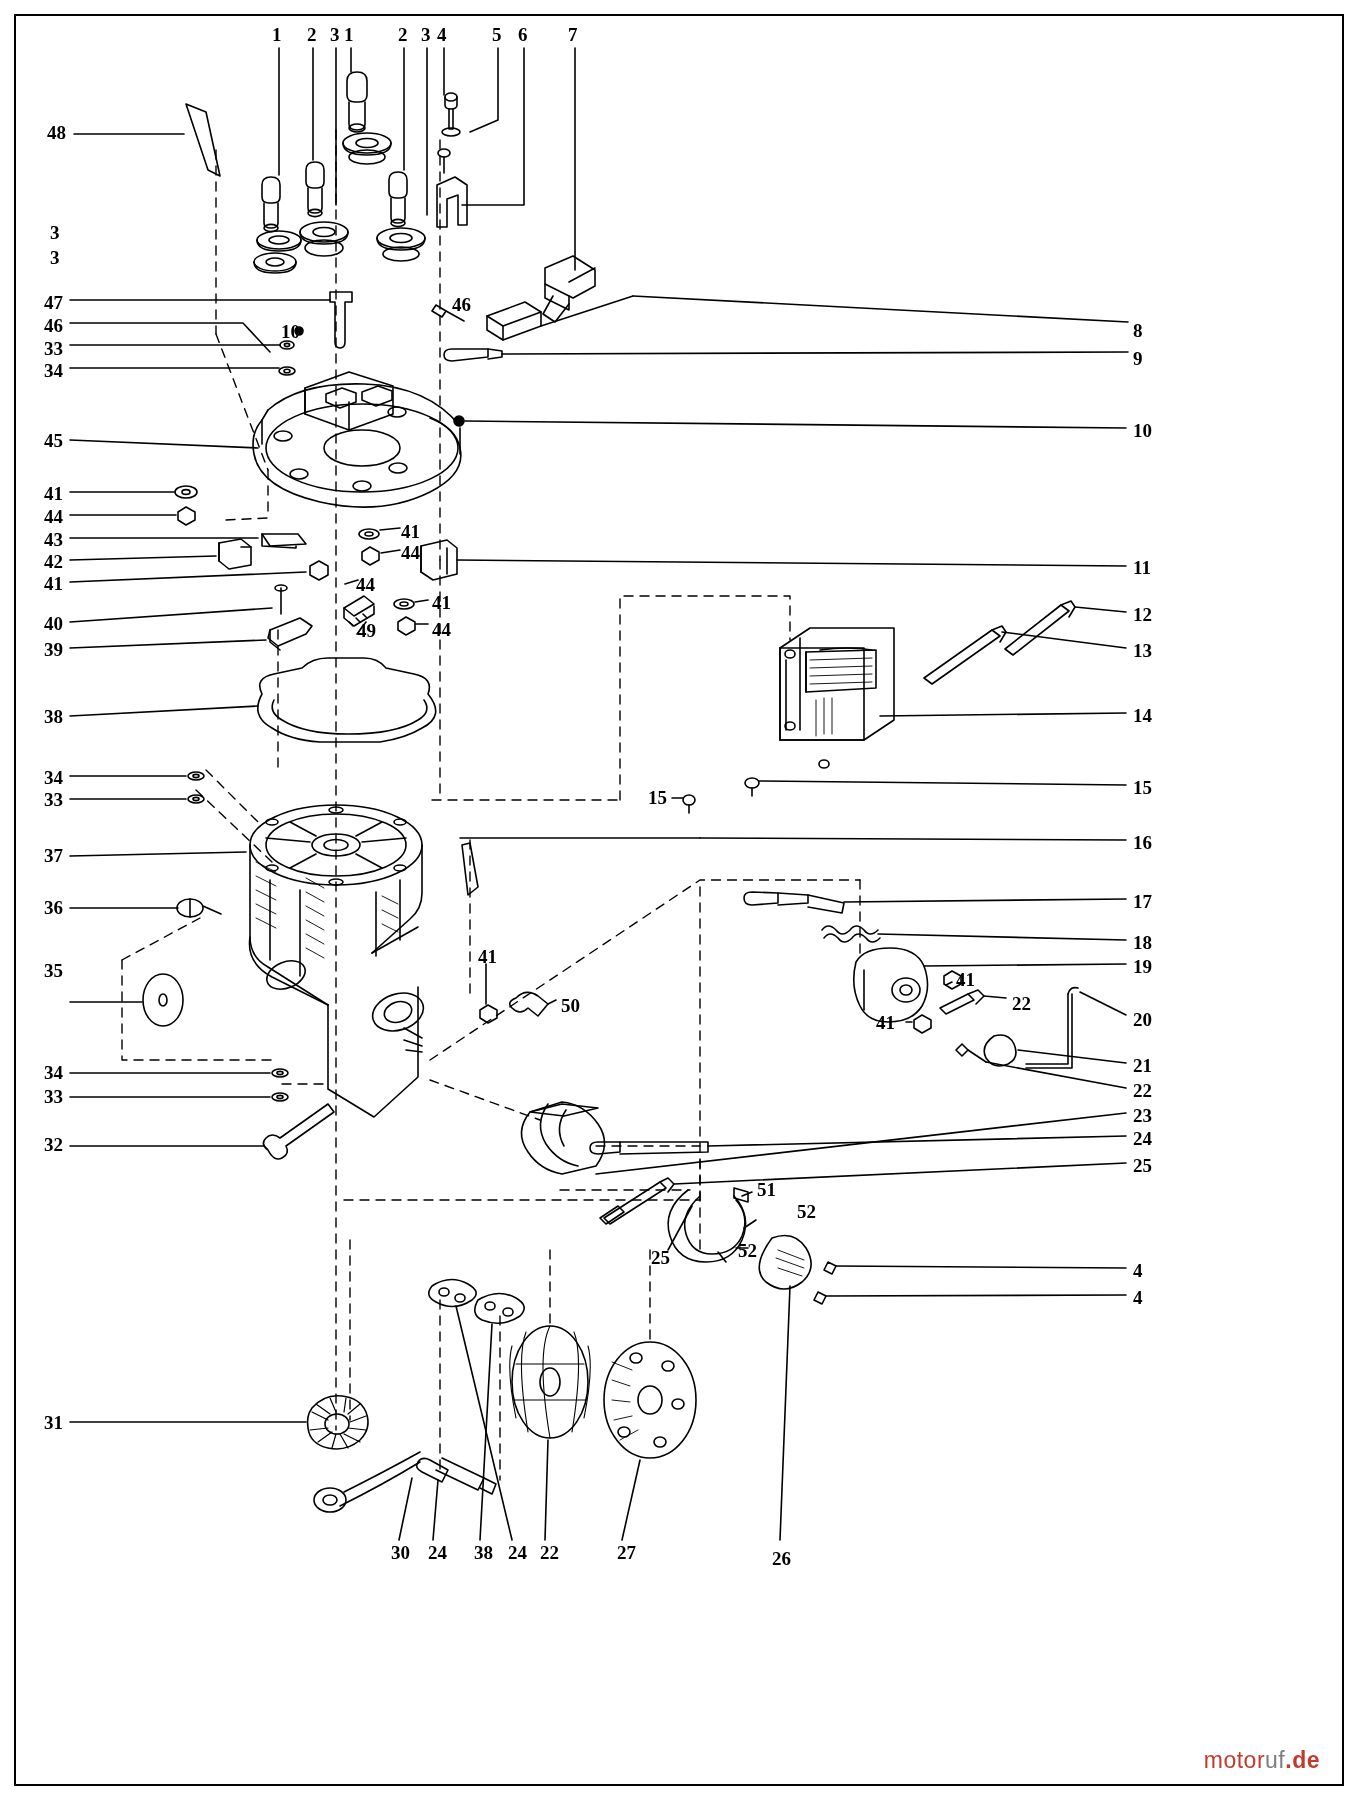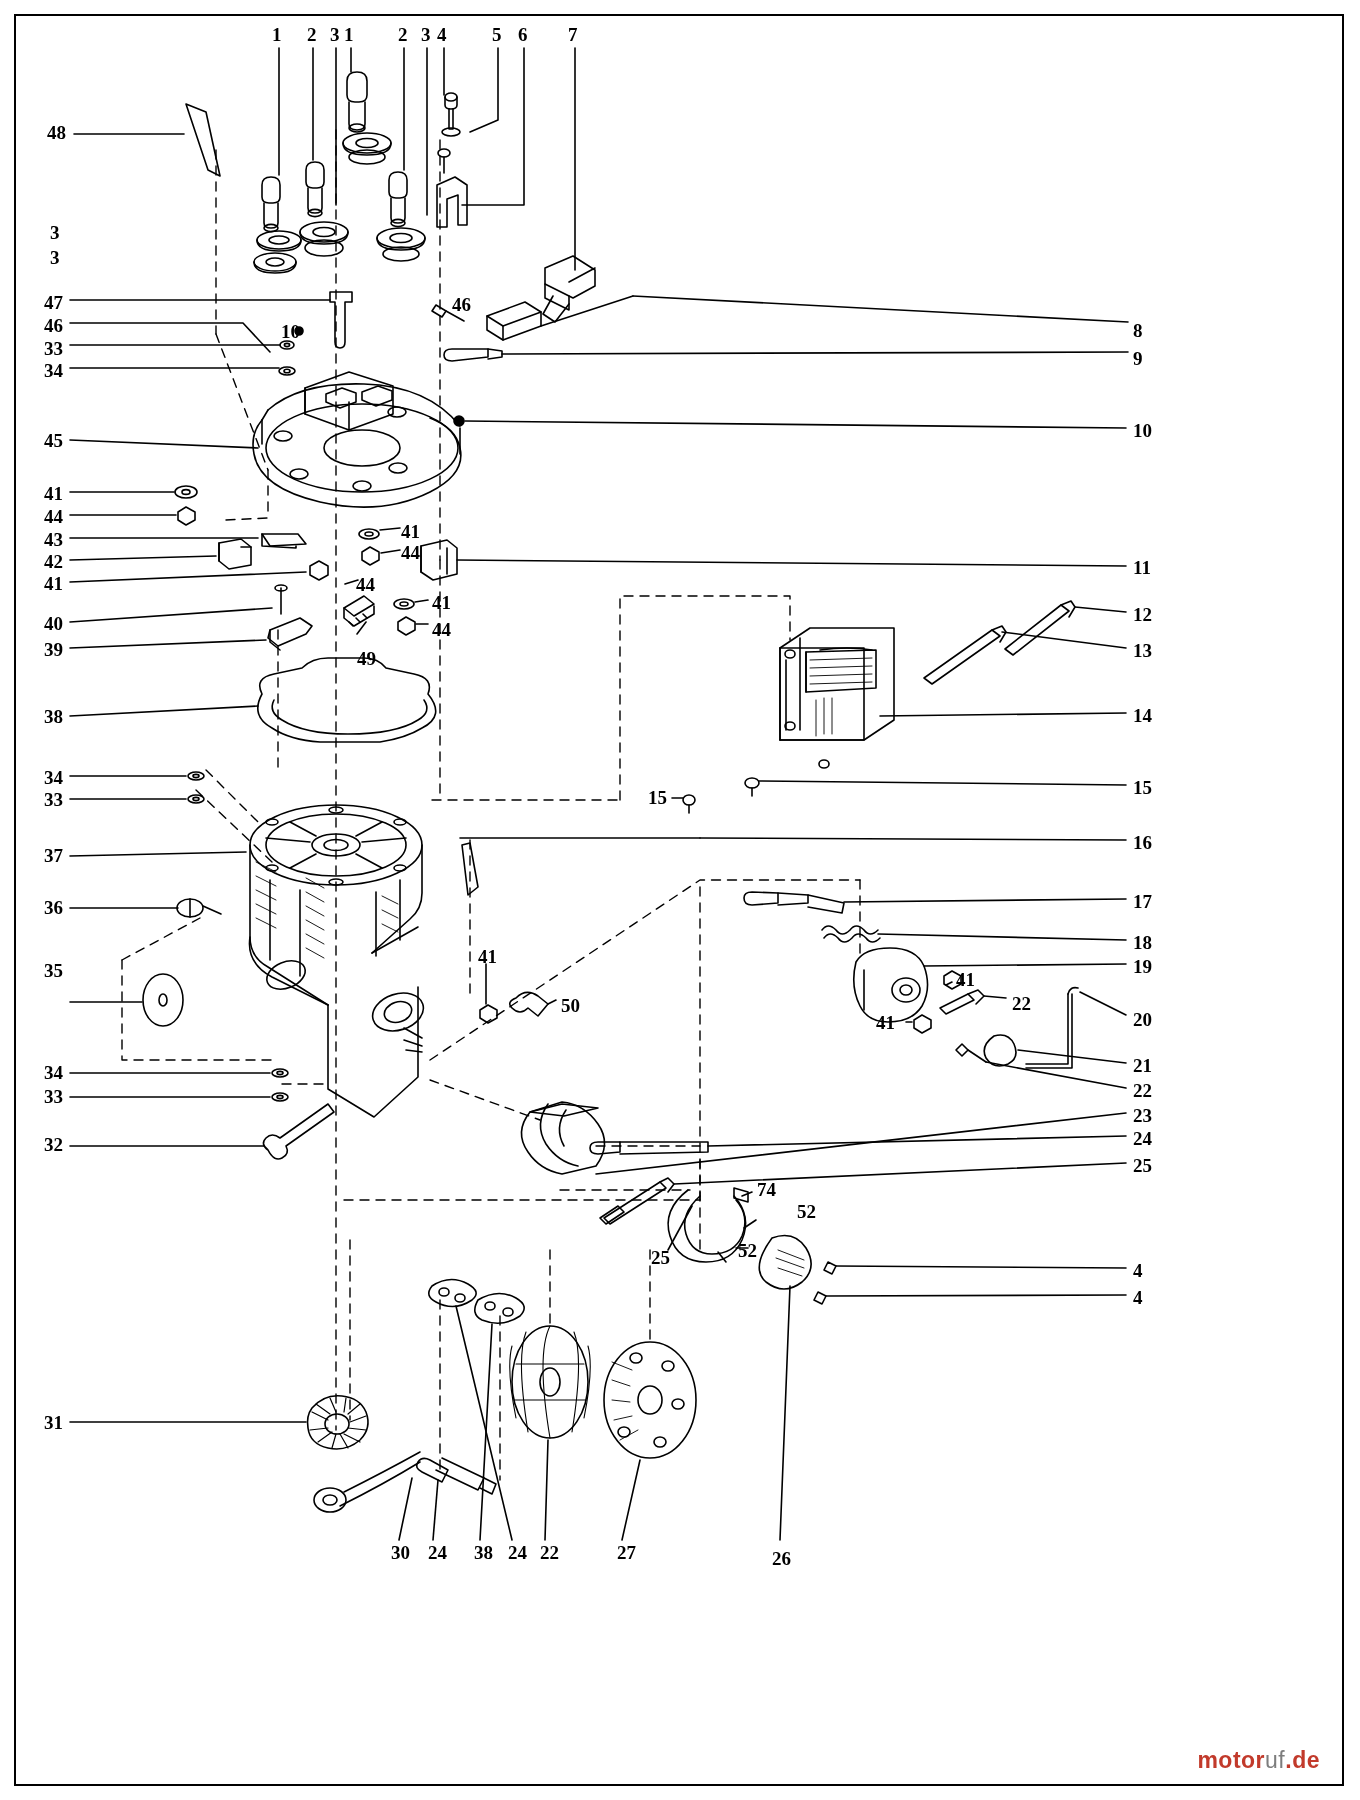--- a/index.html
+++ b/index.html
@@ -2,21 +2,21 @@
 <html><head>
 <meta charset="utf-8">
 <style>
   html,body{margin:0;padding:0;background:#ffffff;}
   body{width:1360px;height:1800px;position:relative;font-family:"Liberation Serif",serif;overflow:hidden;}
   #sheet{position:absolute;left:0;top:0;width:1360px;height:1800px;}
   .frame{position:absolute;left:14px;top:14px;width:1330px;height:1772px;border:2px solid #000;box-sizing:border-box;}
   .callout{position:absolute;font-family:"Liberation Serif",serif;font-weight:bold;font-size:19px;color:#000;white-space:nowrap;}
   svg.art{position:absolute;left:0;top:0;width:1360px;height:1800px;}
   .wm{position:absolute;right:40px;bottom:26px;font-family:"Liberation Sans",sans-serif;font-size:23px;letter-spacing:.5px;}
-  .wm .m{color:#c23a2b;font-weight:bold;margin-top:10px;}
+  .wm .m{color:#c23a2b;font-weight:normal;margin-top:10px;}
   .wm .rest{color:#7d7d7d;font-weight:normal;}
   .wm .de{color:#c23a2b;font-weight:bold;}
 </style>
 </head>
 <body>
 
 <div id="sheet">
   <div class="frame"></div>
 
   <svg class="art" viewBox="0 0 1360 1800" xmlns="http://www.w3.org/2000/svg">
@@ -506,29 +506,29 @@
     <div class="callout" style="left:1133px;top:1287px">4</div>
   </div>
 
   <div>
     <div class="callout" style="left:452px;top:294px">46</div>
     <div class="callout" style="left:281px;top:321px">10</div>
     <div class="callout" style="left:401px;top:521px">41</div>
     <div class="callout" style="left:401px;top:542px">44</div>
     <div class="callout" style="left:356px;top:574px">44</div>
     <div class="callout" style="left:432px;top:592px">41</div>
-    <div class="callout" style="left:357px;top:648px">49</div>
+    <div class="callout" style="left:357px;top:620px">49</div>
     <div class="callout" style="left:432px;top:619px">44</div>
     <div class="callout" style="left:648px;top:787px">15</div>
     <div class="callout" style="left:478px;top:946px">41</div>
     <div class="callout" style="left:561px;top:995px">50</div>
     <div class="callout" style="left:956px;top:969px">41</div>
     <div class="callout" style="left:1012px;top:993px">22</div>
     <div class="callout" style="left:876px;top:1012px">41</div>
-    <div class="callout" style="left:757px;top:1179px">74</div>
+    <div class="callout" style="left:757px;top:1179px">51</div>
     <div class="callout" style="left:797px;top:1201px">52</div>
     <div class="callout" style="left:651px;top:1247px">25</div>
     <div class="callout" style="left:738px;top:1240px">52</div>
   </div>
 
   <div>
     <div class="callout" style="left:391px;top:1542px">30</div>
     <div class="callout" style="left:428px;top:1542px">24</div>
     <div class="callout" style="left:474px;top:1542px">38</div>
     <div class="callout" style="left:508px;top:1542px">24</div>

